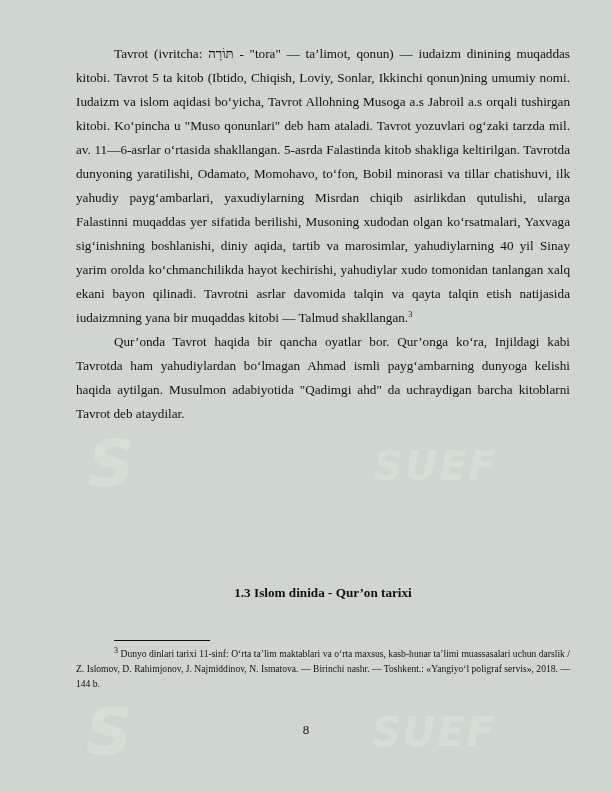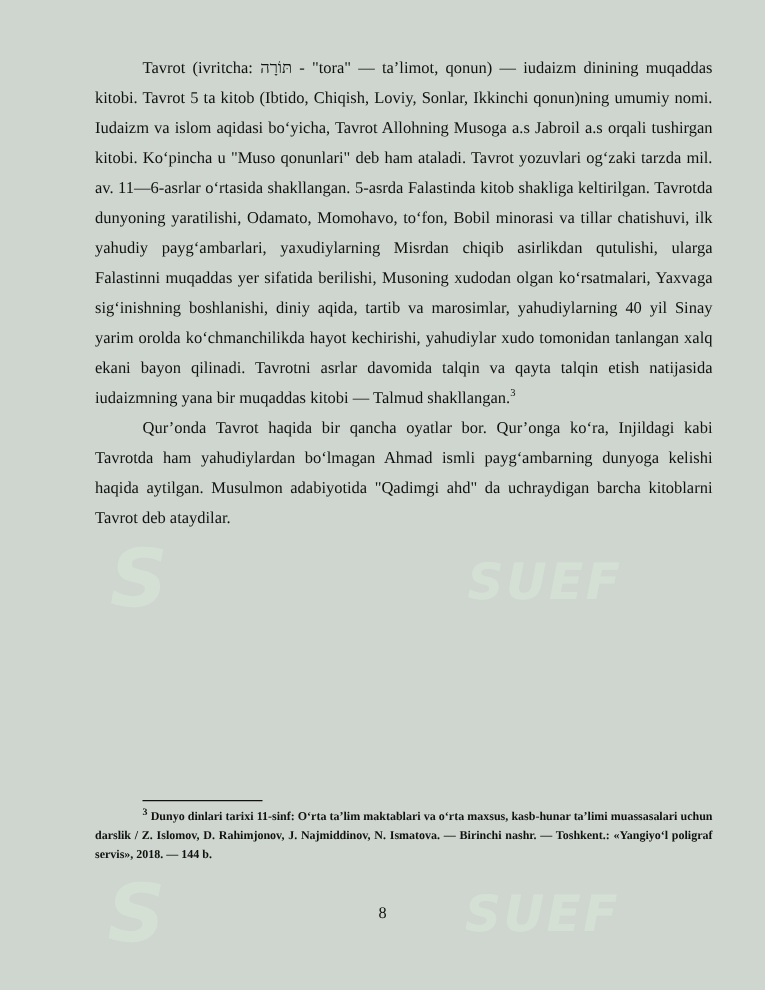--- a/index.html
+++ b/index.html
@@ -95,21 +95,20 @@
     background: #111;
     margin-left: 38px;
     margin-bottom: 6px;
   }
   .footnote-text {
     font-size: 9.6px;
     line-height: 1.55;
     text-align: justify;
     color: #111;
     text-indent: 38px;
-    font-weight: bold;
   }
   .footnote-text sup {
     font-size: 8px;
     vertical-align: super;
     line-height: 0;
   }
   .page-number {
     position: absolute;
     left: 0;
     top: 722px;
@@ -130,20 +129,21 @@
     <div class="wm wm-word" style="left:374px; top:446px;">SUEF</div>
     <div class="wm wm-s" style="left:86px; top:700px;">S</div>
     <div class="wm wm-word" style="left:372px; top:712px;">SUEF</div>
   </div>
 
   <div class="content">
     <p class="body-par"><span>Tavrot (ivritcha: תּוֹרָה - "tora" — ta’limot, qonun) — iudaizm dinining muqaddas kitobi. Tavrot 5 ta kitob (Ibtido, Chiqish, Loviy, Sonlar, Ikkinchi qonun)ning umumiy nomi. Iudaizm va islom aqidasi bo‘yicha, Tavrot Allohning Musoga a.s Jabroil a.s orqali tushirgan kitobi. Ko‘pincha u "Muso qonunlari" deb ham ataladi. Tavrot yozuvlari og‘zaki tarzda mil. av. 11—6-asrlar o‘rtasida shakllangan. 5-asrda Falastinda kitob shakliga keltirilgan. Tavrotda dunyoning yaratilishi, Odamato, Momohavo, to‘fon, Bobil minorasi va tillar chatishuvi, ilk yahudiy payg‘ambarlari, yaxudiylarning Misrdan chiqib asirlikdan qutulishi, ularga Falastinni muqaddas yer sifatida berilishi, Musoning xudodan olgan ko‘rsatmalari, Yaxvaga sig‘inishning boshlanishi, diniy aqida, tartib va marosimlar, yahudiylarning 40 yil Sinay yarim orolda ko‘chmanchilikda hayot kechirishi, yahudiylar xudo tomonidan tanlangan xalq ekani bayon qilinadi. Tavrotni asrlar davomida talqin va qayta talqin etish natijasida iudaizmning yana bir muqaddas kitobi — Talmud shakllangan.</span><sup class="fn">3</sup></p>
     <p class="body-par"><span>Qur’onda Tavrot haqida bir qancha oyatlar bor. Qur’onga ko‘ra, Injildagi kabi Tavrotda ham yahudiylardan bo‘lmagan Ahmad ismli payg‘ambarning dunyoga kelishi haqida aytilgan. Musulmon adabiyotida "Qadimgi ahd" da uchraydigan barcha kitoblarni Tavrot deb ataydilar.</span></p>
   </div>
 
+  <div class="section-heading">1.3 Islom dinida - Qur’on tarixi</div>
 
   <div class="footnote-area">
     <div class="footnote-rule"></div>
     <div class="footnote-text"><sup>3</sup> <span>Dunyo dinlari tarixi 11-sinf: O‘rta ta’lim maktablari va o‘rta maxsus, kasb-hunar ta’limi muassasalari uchun darslik / Z. Islomov, D. Rahimjonov, J. Najmiddinov, N. Ismatova. — Birinchi nashr. — Toshkent.: «Yangiyo‘l poligraf servis», 2018. — 144 b.</span></div>
   </div>
 
   <div class="page-number">8</div>
 
 </div>
 

